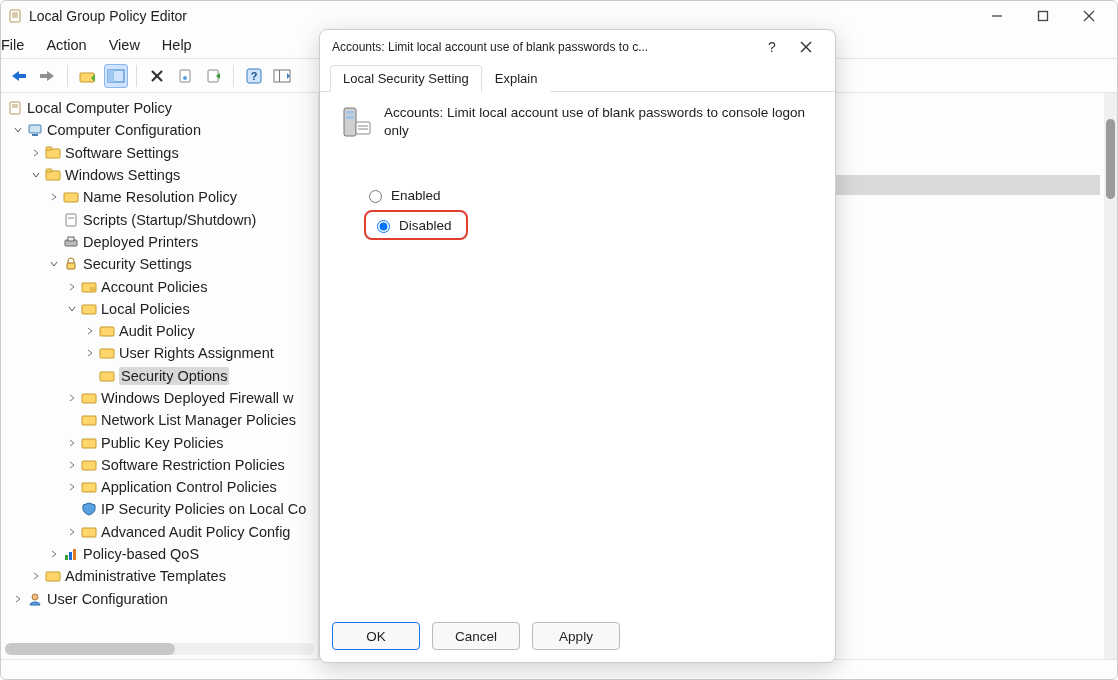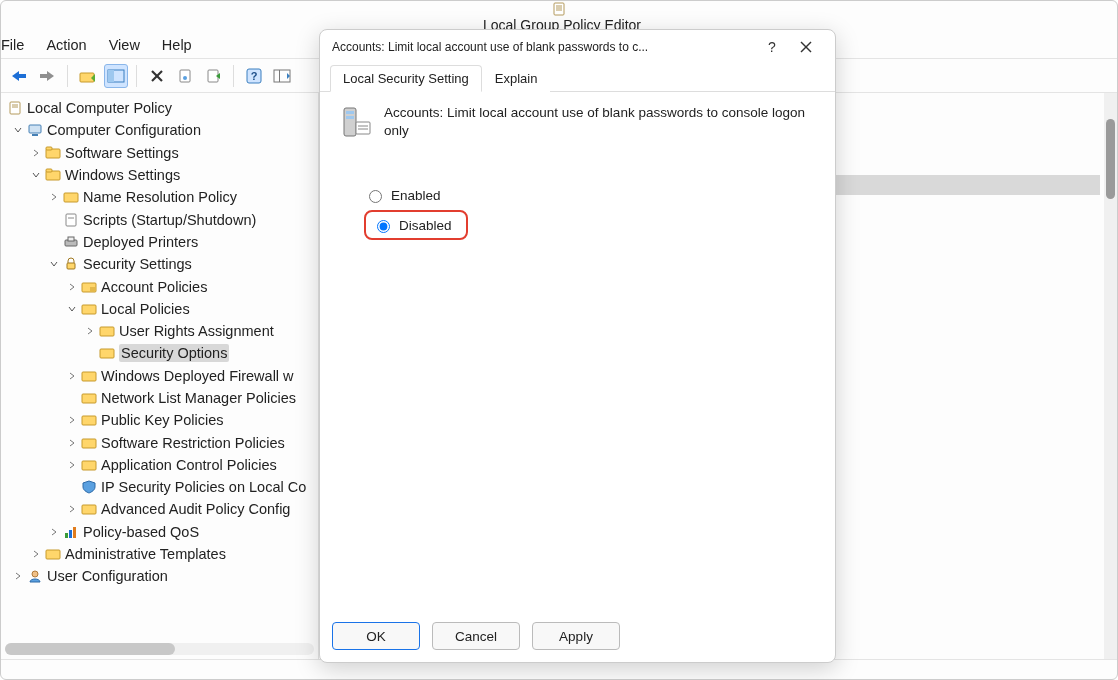--- a/index.html
+++ b/index.html
@@ -22,21 +22,20 @@
     flex-direction: column;
   }
 
   
   .titlebar {
     height: 30px;
     display: flex;
     align-items: center;
     padding: 0 6px;
     font-size: 14px;
-    flex-direction: column;
   }
   .titlebar .title { margin-left: 6px; flex: 1; }
   .winctrls { display: flex; gap: 2px; }
   .winctrl {
     width: 44px; height: 26px;
     display: flex; align-items: center; justify-content: center;
     color: #555;
   }
 
   
@@ -437,20 +436,34 @@
             </svg>
           </span>
         <span>
             <svg width="16" height="14">
               <rect x="1" y="3" width="14" height="9" rx="1" fill="#ffd66b" stroke="#c79a2d"></rect>
             </svg>
           </span>
         <span class="label">Local Policies</span>
       </div>
 
+      <div class="row">
+        <span class="spacer" style="width:82px"></span>
+        <span class="expander">
+            <svg width="10" height="10">
+              <polyline points="3,2 7,5 3,8" fill="none" stroke="#777"></polyline>
+            </svg>
+          </span>
+        <span>
+            <svg width="16" height="14">
+              <rect x="1" y="3" width="14" height="9" rx="1" fill="#ffd66b" stroke="#c79a2d"></rect>
+            </svg>
+          </span>
+        <span class="label">Audit Policy</span>
+      </div>
 
       <div class="row">
         <span class="spacer" style="width:82px"></span>
         <span class="expander">
             <svg width="10" height="10">
               <polyline points="3,2 7,5 3,8" fill="none" stroke="#777"></polyline>
             </svg>
           </span>
         <span>
             <svg width="16" height="14">

